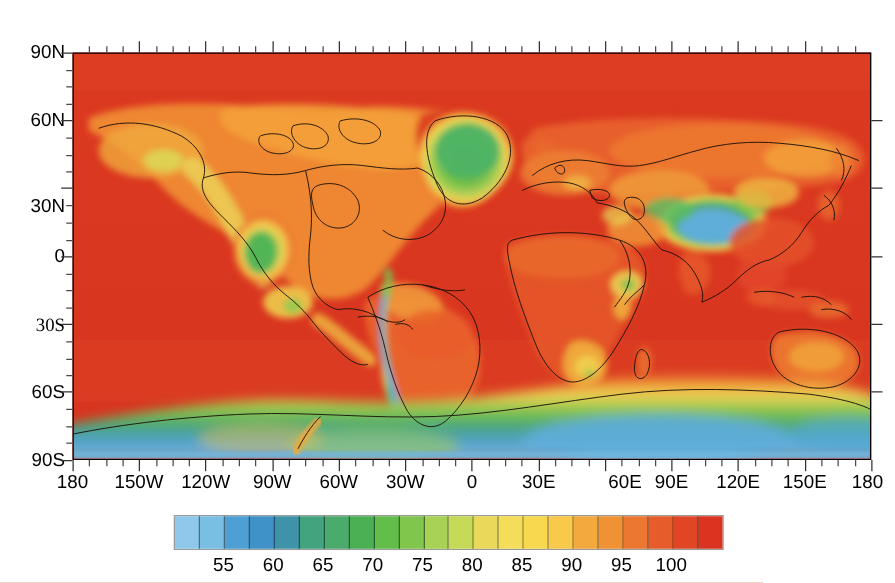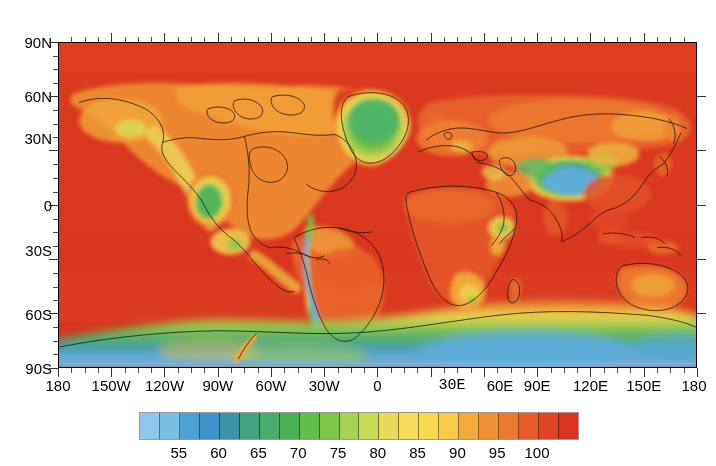--- a/index.html
+++ b/index.html
@@ -313,23 +313,23 @@
         <path d="M198,292 C190,300 184,310 180,318"></path>
 
         <path d="M386,92 C390,88 394,90 394,94 C394,98 388,98 386,92 Z"></path>
       </g>
     </svg>
   </div>
 
   <div class="ylabbox">
     <div class="ylab" style="top:42px;">90N</div>
     <div class="ylab" style="top:96.3px;">60N</div>
-    <div class="ylab" style="top:138px;">30N</div>
+    <div class="ylab" style="top:165px;">30N</div>
     <div class="ylab" style="top:205px;">0</div>
-    <div class="ylab" style="top:250px;">30S</div>
+    <div class="ylab" style="top:261px;font-family:Liberation Serif, serif;">30S</div>
     <div class="ylab" style="top:313.7px;">60S</div>
     <div class="ylab" style="top:368px;">90S</div>
   </div>
 
   <div class="tickv" style="left:49px;top:42px;width:9px;background:#333;"></div>
   <div class="tickv" style="left:49px;top:96px;width:9px;background:#333;"></div>
   <div class="tickv" style="left:49px;top:150px;width:9px;background:#333;"></div>
   <div class="tickv" style="left:49px;top:205px;width:9px;background:#333;"></div>
   <div class="tickv" style="left:49px;top:259px;width:9px;background:#333;"></div>
   <div class="tickv" style="left:49px;top:313px;width:9px;background:#333;"></div>
@@ -354,21 +354,21 @@
   <div class="tickv" style="left:53px;top:340.8px;width:5px;"></div>
   <div class="tickv" style="left:53px;top:354.4px;width:5px;"></div>
 
   <div class="xlab" style="left:58px;top:377px;">180</div>
   <div class="xlab" style="left:111.2px;top:377px;">150W</div>
   <div class="xlab" style="left:164.5px;top:377px;">120W</div>
   <div class="xlab" style="left:217.8px;top:377px;">90W</div>
   <div class="xlab" style="left:271px;top:377px;">60W</div>
   <div class="xlab" style="left:324.2px;top:377px;">30W</div>
   <div class="xlab" style="left:377.5px;top:377px;">0</div>
-  <div class="xlab" style="left:452px;top:377px;font-family:Liberation Mono, monospace;">30E</div>
+  <div class="xlab" style="left:431px;top:377px;">30E</div>
   <div class="xlab" style="left:484px;top:377px;margin-left:16px;">60E</div>
   <div class="xlab" style="left:537.2px;top:377px;">90E</div>
   <div class="xlab" style="left:590.5px;top:377px;">120E</div>
   <div class="xlab" style="left:643.8px;top:377px;">150E</div>
   <div class="xlab" style="left:694px;top:377px;">180</div>
 
   <div class="tickh" style="left:58px;top:368px;height:9px;background:#333;"></div>
   <div class="tickh" style="left:111px;top:368px;height:9px;background:#333;"></div>
   <div class="tickh" style="left:164px;top:368px;height:9px;background:#333;"></div>
   <div class="tickh" style="left:218px;top:368px;height:9px;background:#333;"></div>

